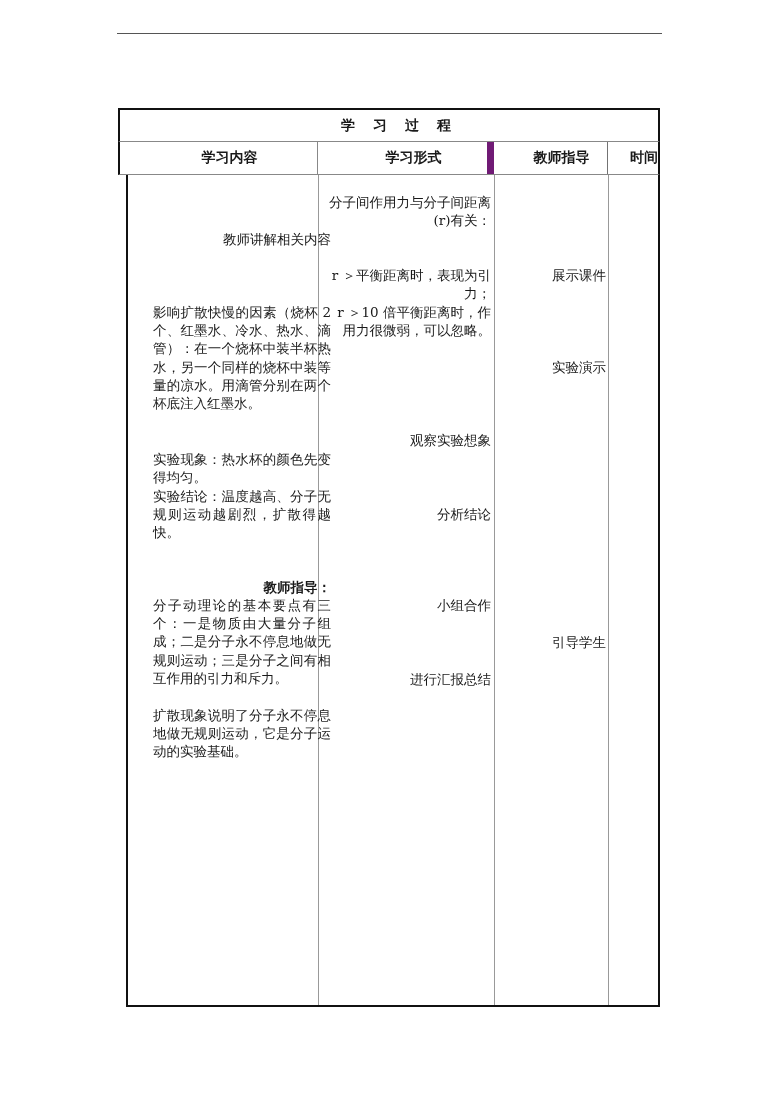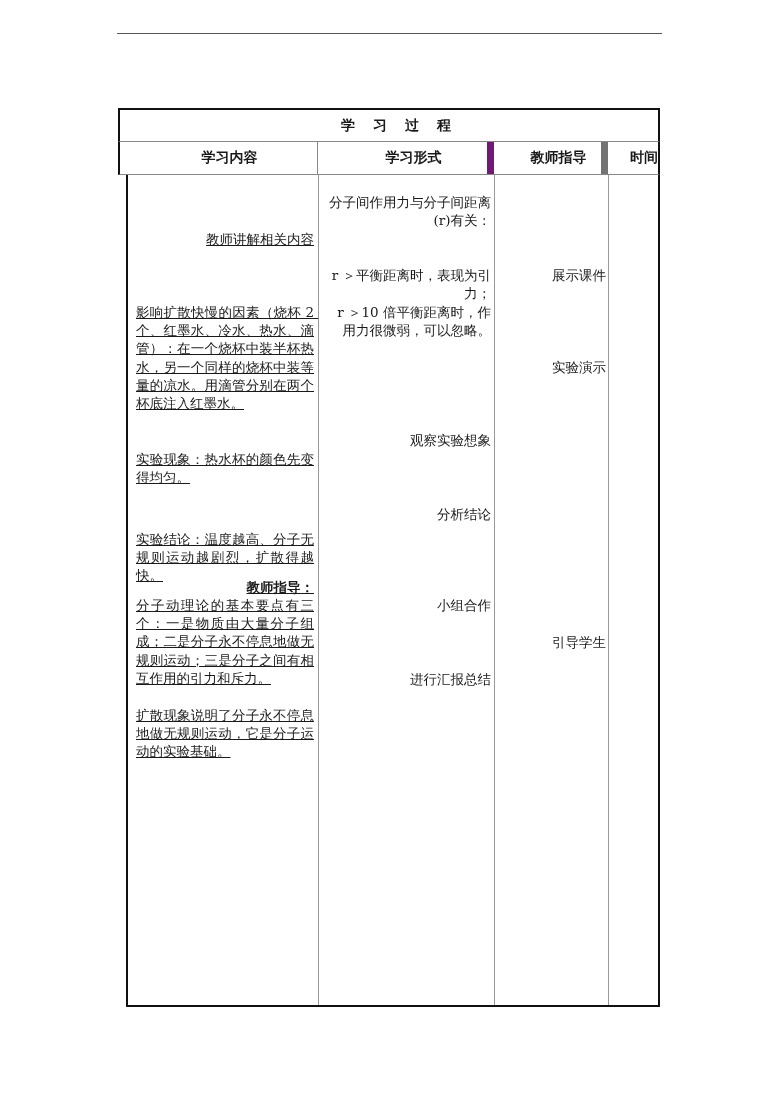--- a/index.html
+++ b/index.html
@@ -63,21 +63,21 @@
       top: 0;
       height: 32px;
       display: flex;
       align-items: center;
       justify-content: center;
       box-sizing: border-box;
       padding-left: 22px;
     }
     .hcell.c1 { left: 0; width: 198px; border-right: 1px solid #888; }
     .hcell.c2 { left: 198px; width: 176px; border-right: 7px solid #701a75; }
-    .hcell.c3 { left: 374px; width: 114px; border-right: 7px solid #737373; }
+    .hcell.c3 { left: 374px; width: 114px; border-right: 1px solid #737373; }
     .hcell.c4 { left: 488px; width: 50px; }
 
     
     .body-block {
       position: absolute;
       left: 126px;
       top: 175px;
       width: 534px;
       height: 832px;
       border-left: 2px solid #111;
@@ -97,21 +97,21 @@
     .vline.v1 { left: 190px; }
     .vline.v2 { left: 366px; }
     .vline.v3 { left: 480px; }
 
     .txt {
       position: absolute;
       white-space: pre-wrap;
       margin: 0;
       text-align: right;
     }
-    .col1 { left: 8px; width: 178px; text-decoration: underline; }
+    .col1 { left: 25px; width: 178px; }
     .col2 { left: 197px; width: 166px; }
     .col3 { left: 374px; width: 104px; }
     .bold { font-weight: bold; font-family: "DejaVu Sans", "Liberation Sans", sans-serif; }
     .justify { text-align: justify; }
   </style>
 </head>
 <body>
 
 <div class="top-rule"></div>
 
@@ -125,21 +125,21 @@
 </div>
 
 <div class="body-block">
   <div class="vline v1"></div>
   <div class="vline v2"></div>
   <div class="vline v3"></div>
 
   <p class="txt col1" style="top:55px;">教师讲解相关内容</p>
   <p class="txt col1 justify" style="top:128px;">影响扩散快慢的因素（烧杯 2 个、红墨水、冷水、热水、滴管）：在一个烧杯中装半杯热水，另一个同样的烧杯中装等量的凉水。用滴管分别在两个杯底注入红墨水。</p>
   <p class="txt col1 justify" style="top:275px;">实验现象：热水杯的颜色先变得均匀。</p>
-  <p class="txt col1 justify" style="top:312px;margin-top:43px;">实验结论：温度越高、分子无规则运动越剧烈，扩散得越快。</p>
+  <p class="txt col1 justify" style="top:312px;">实验结论：温度越高、分子无规则运动越剧烈，扩散得越快。</p>
   <p class="txt col1 bold" style="top:403px;">教师指导：</p>
   <p class="txt col1 justify" style="top:421px;">分子动理论的基本要点有三个：一是物质由大量分子组成；二是分子永不停息地做无规则运动；三是分子之间有相互作用的引力和斥力。</p>
   <p class="txt col1 justify" style="top:531px;">扩散现象说明了分子永不停息地做无规则运动，它是分子运动的实验基础。</p>
 
   <p class="txt col2" style="top:18px;">分子间作用力与分子间距离(r)有关：</p>
   <p class="txt col2" style="top:91px;">r ＞平衡距离时，表现为引力；</p>
   <p class="txt col2" style="top:128px;">r ＞10 倍平衡距离时，作用力很微弱，可以忽略。</p>
   <p class="txt col2" style="top:256px;">观察实验想象</p>
   <p class="txt col2" style="top:330px;">分析结论</p>
   <p class="txt col2" style="top:421px;">小组合作</p>

